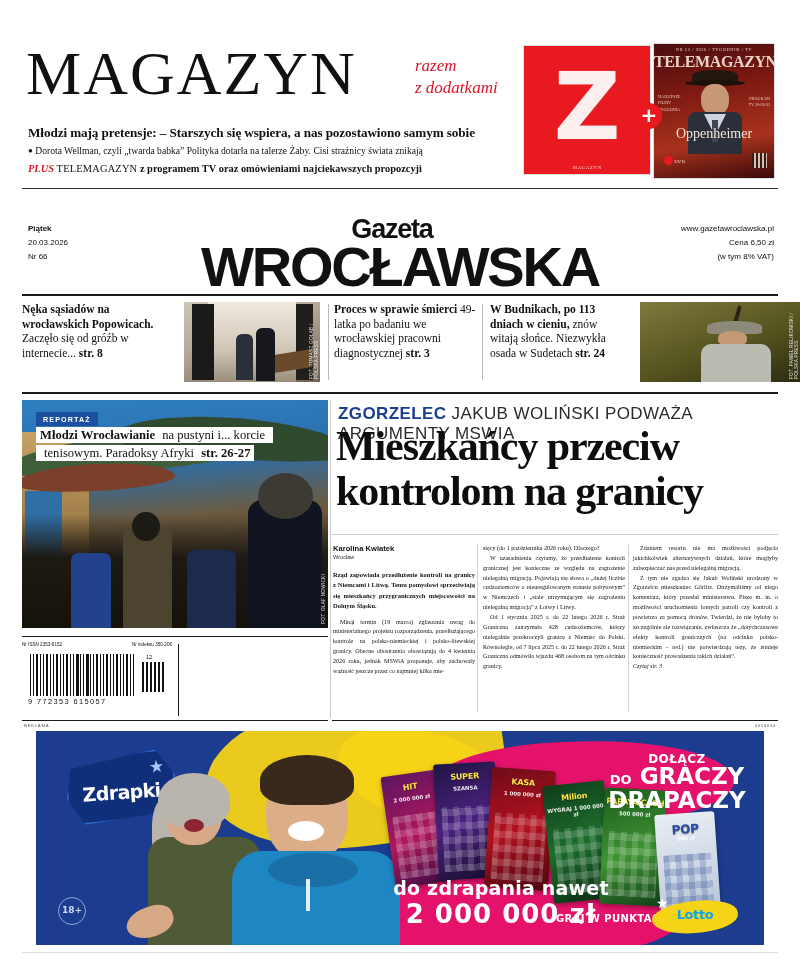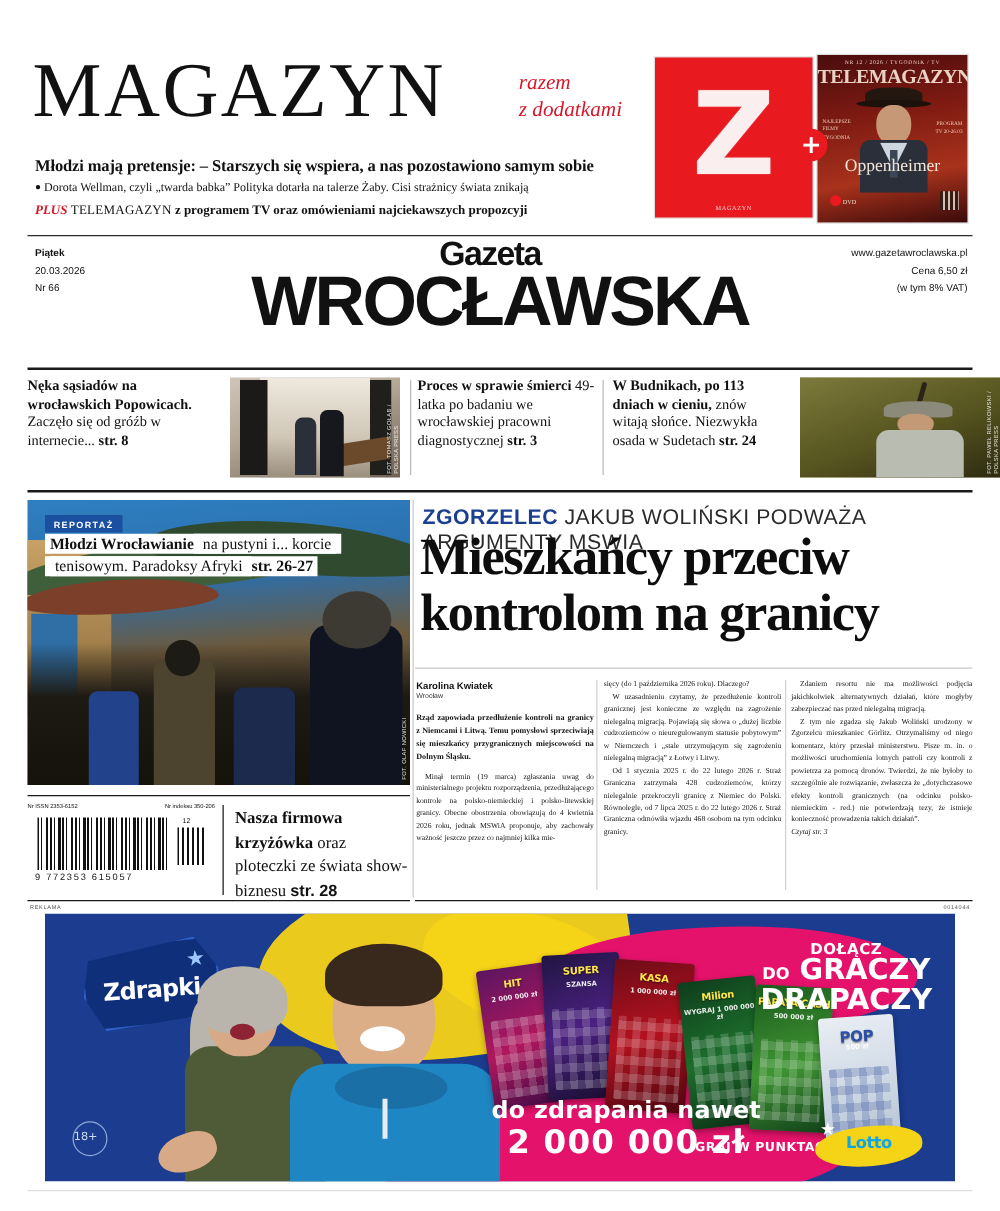--- a/index.html
+++ b/index.html
@@ -129,21 +129,21 @@
     position: absolute; left: 4px; top: 50px; width: 26px;
     font-size: 4.2px; color: #f0cdb8; line-height: 1.5;
   }
   .cover-tv .tv-sideR {
     position: absolute; right: 4px; top: 52px; width: 24px; text-align: right;
     font-size: 4.2px; color: #f0cdb8; line-height: 1.5;
   }
   .rule-thin { position: absolute; height: 1px; background: #2b2b2b; }
 
   
-  .masthead { position: absolute; left: 0; top: 180px; width: 800px; height: 112px; }
+  .masthead { position: absolute; left: 0; top: 206px; width: 800px; height: 112px; }
   .dateblock {
     position: absolute; left: 28px; top: 16px;
     font-family: "Liberation Sans", sans-serif; font-size: 8px;
     line-height: 1.75; color: #111;
   }
   .dateblock .d-day { font-weight: bold; }
   .priceblock {
     position: absolute; right: 26px; top: 16px; text-align: right;
     font-family: "Liberation Sans", sans-serif; font-size: 8px;
     line-height: 1.75; color: #111;
@@ -482,22 +482,22 @@
     position: absolute; left: 0; right: 0; top: 10px; text-align: center;
     font-family: "DejaVu Sans", sans-serif; font-weight: bold; font-size: 13px;
     color: #0ea5e9; letter-spacing: -.4px; z-index: 2;
   }
   .lotto-logo .star {
     position: absolute; left: 4px; top: -2px; color: #fff; font-size: 14px; z-index: 3;
   }
   .age-badge {
     position: absolute; left: 22px; top: 166px; width: 28px; height: 28px;
     border: 1.6px solid #8fa9d8; border-radius: 50%;
-    color: #cfdcf2; font-family: "DejaVu Sans", sans-serif; font-weight: normal;
-    font-size: 9px; line-height: 25px; text-align: left;
+    color: #cfdcf2; font-family: "DejaVu Sans", sans-serif; font-weight: bold;
+    font-size: 9px; line-height: 25px; text-align: center;
   }
   .page-bottom-rule { position: absolute; left: 22px; top: 952px; width: 756px; height: 1px; background: #ddd; }
 </style>
 </head>
 <body>
 
 <div class="page">
 
   <div class="promo-strip">
     <div class="mag-word">MAGAZYN</div>
@@ -643,24 +643,20 @@
       <span>Nr ISSN 2353-6152</span>
       <span>Nr indeksu 350-206</span>
     </div>
     <div class="bc-bars"></div>
     <div class="bc-digits">9  772353  615057</div>
     <div class="bc-addon-num">12</div>
     <div class="bc-addon"></div>
   </div>
 
   <div class="xword-div"></div>
-  <div class="xword">
-    <b>Nasza firmowa</b><br>
-    <b>krzyżówka</b><span> oraz ploteczki ze świata show-biznesu </span><span class="pg">str. 28</span>
-  </div>
 
   <div class="left-bottom-rule"></div>
 
   <div class="vdiv-main"></div>
 
   <div class="kicker">
     <span class="place">ZGORZELEC</span><span> JAKUB WOLIŃSKI PODWAŻA ARGUMENTY MSWIA</span>
   </div>
 
   <h1 class="headline">

